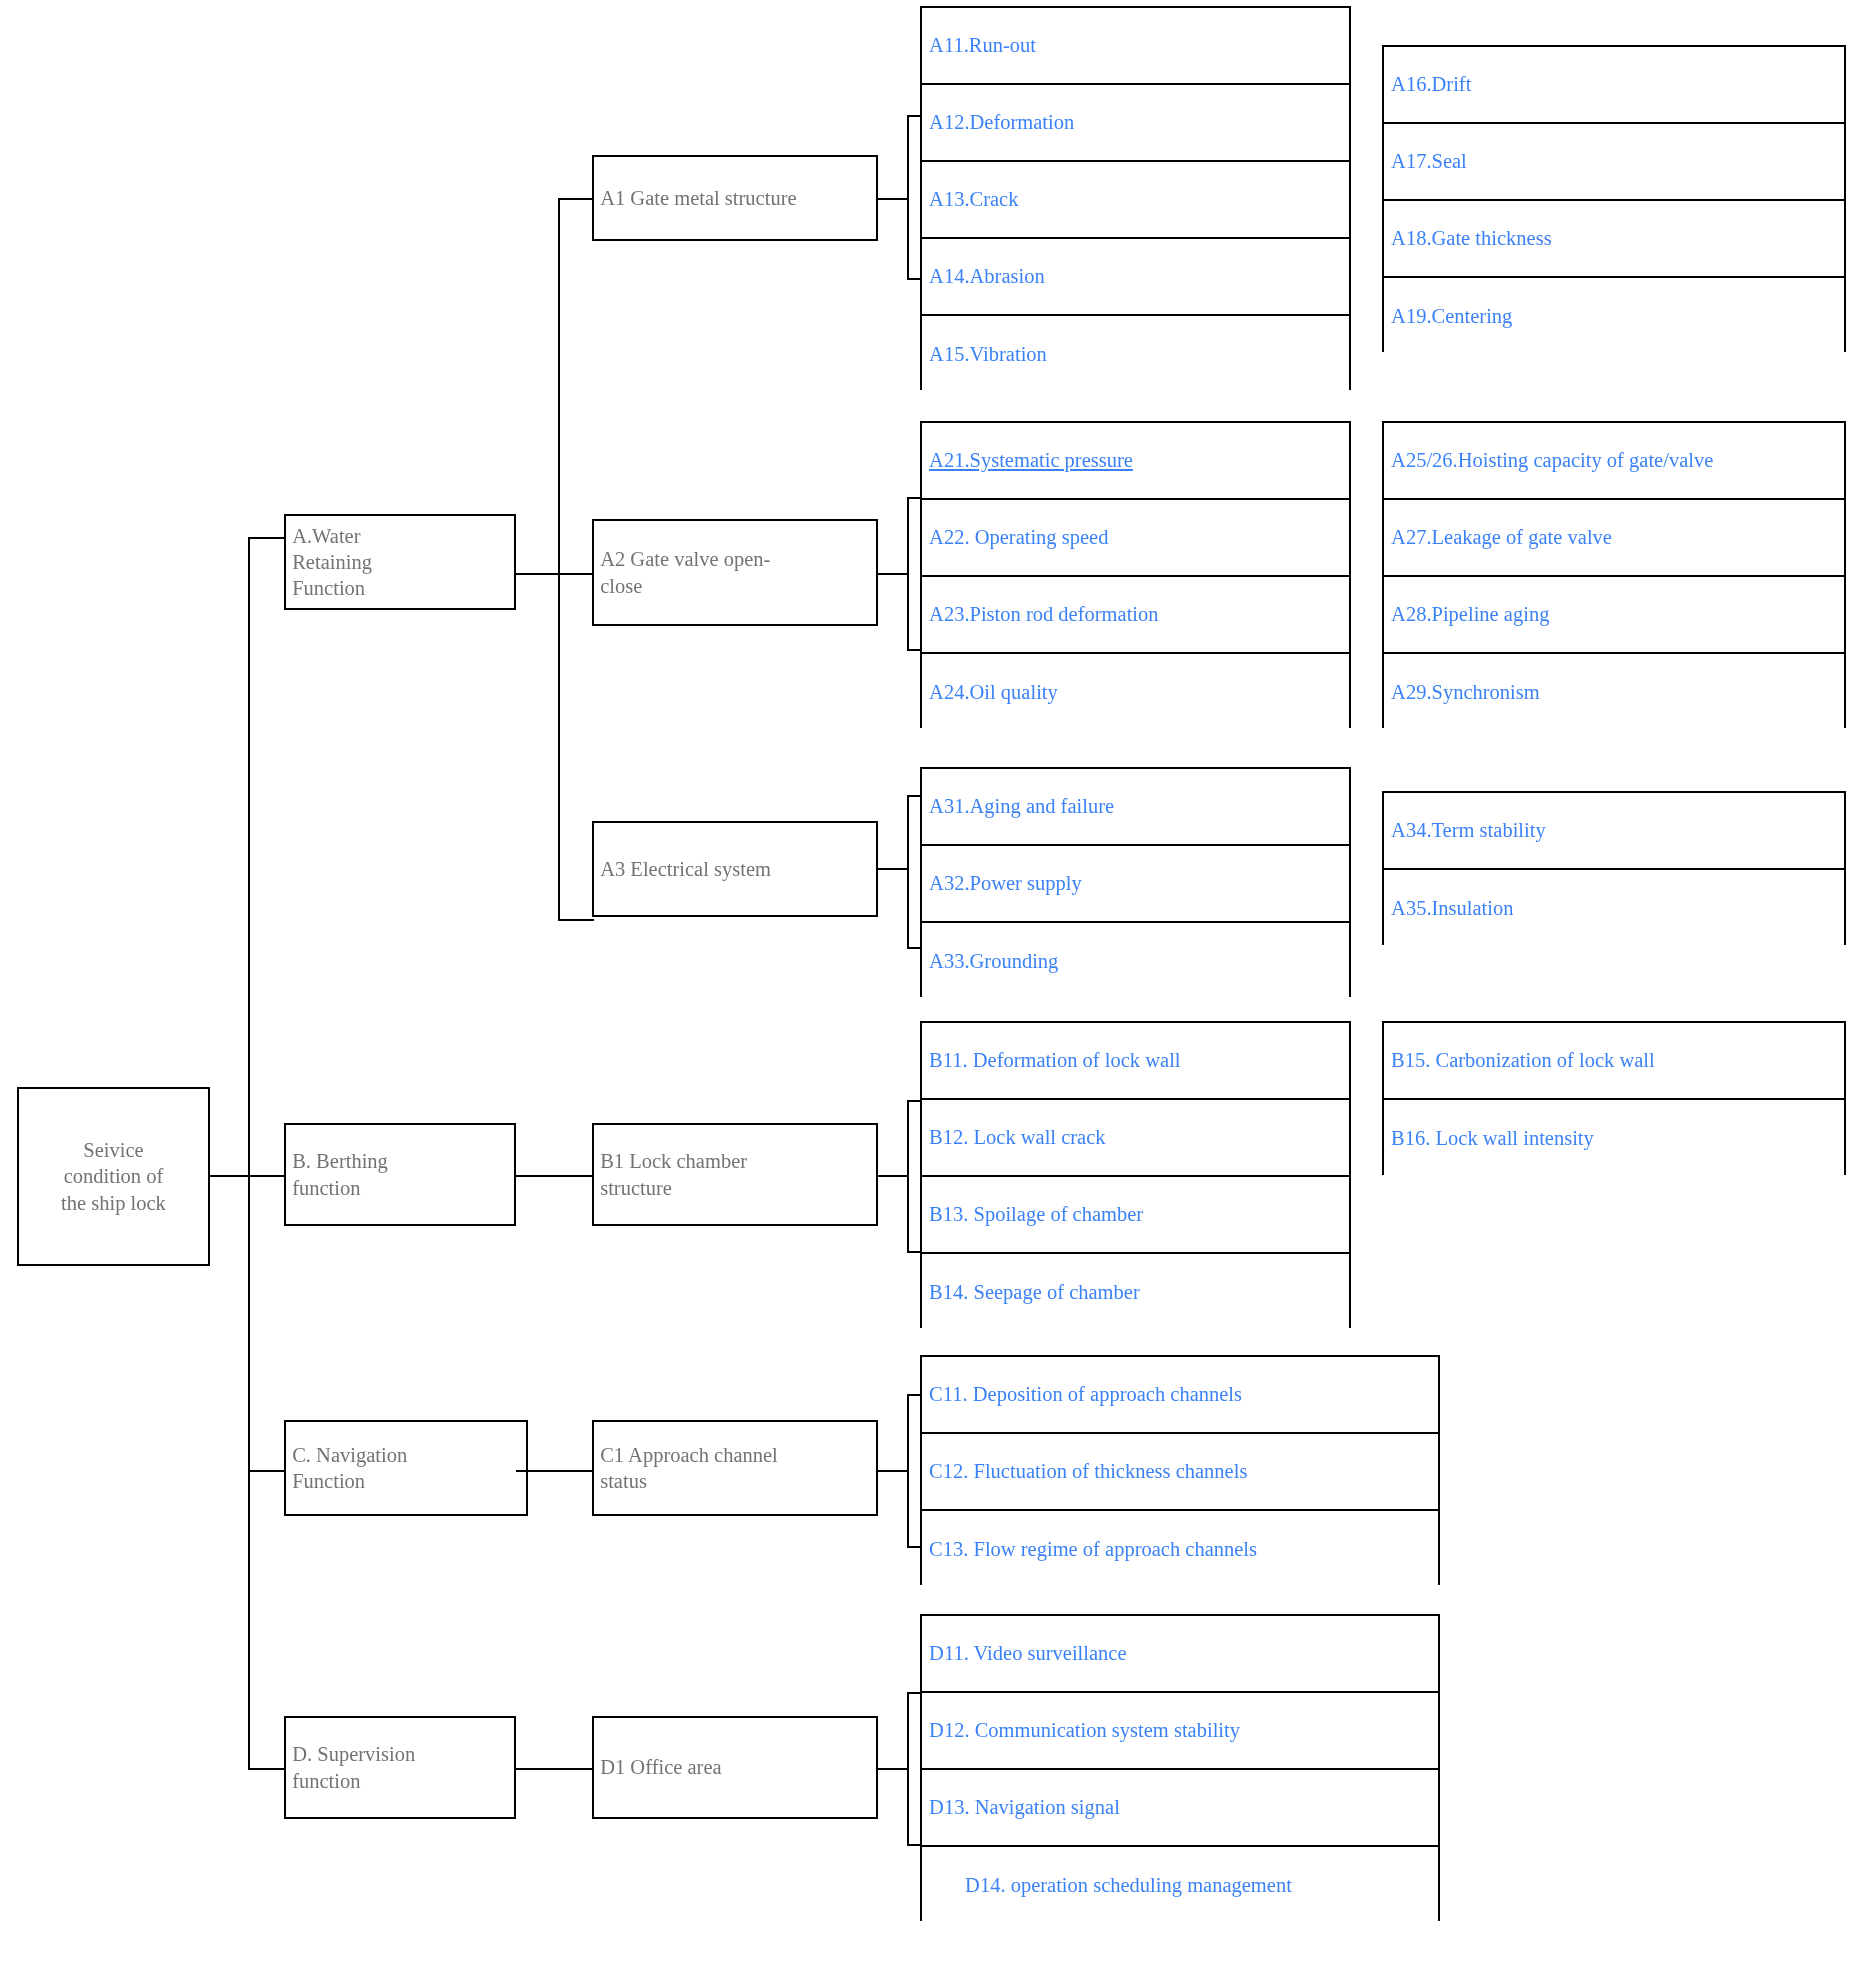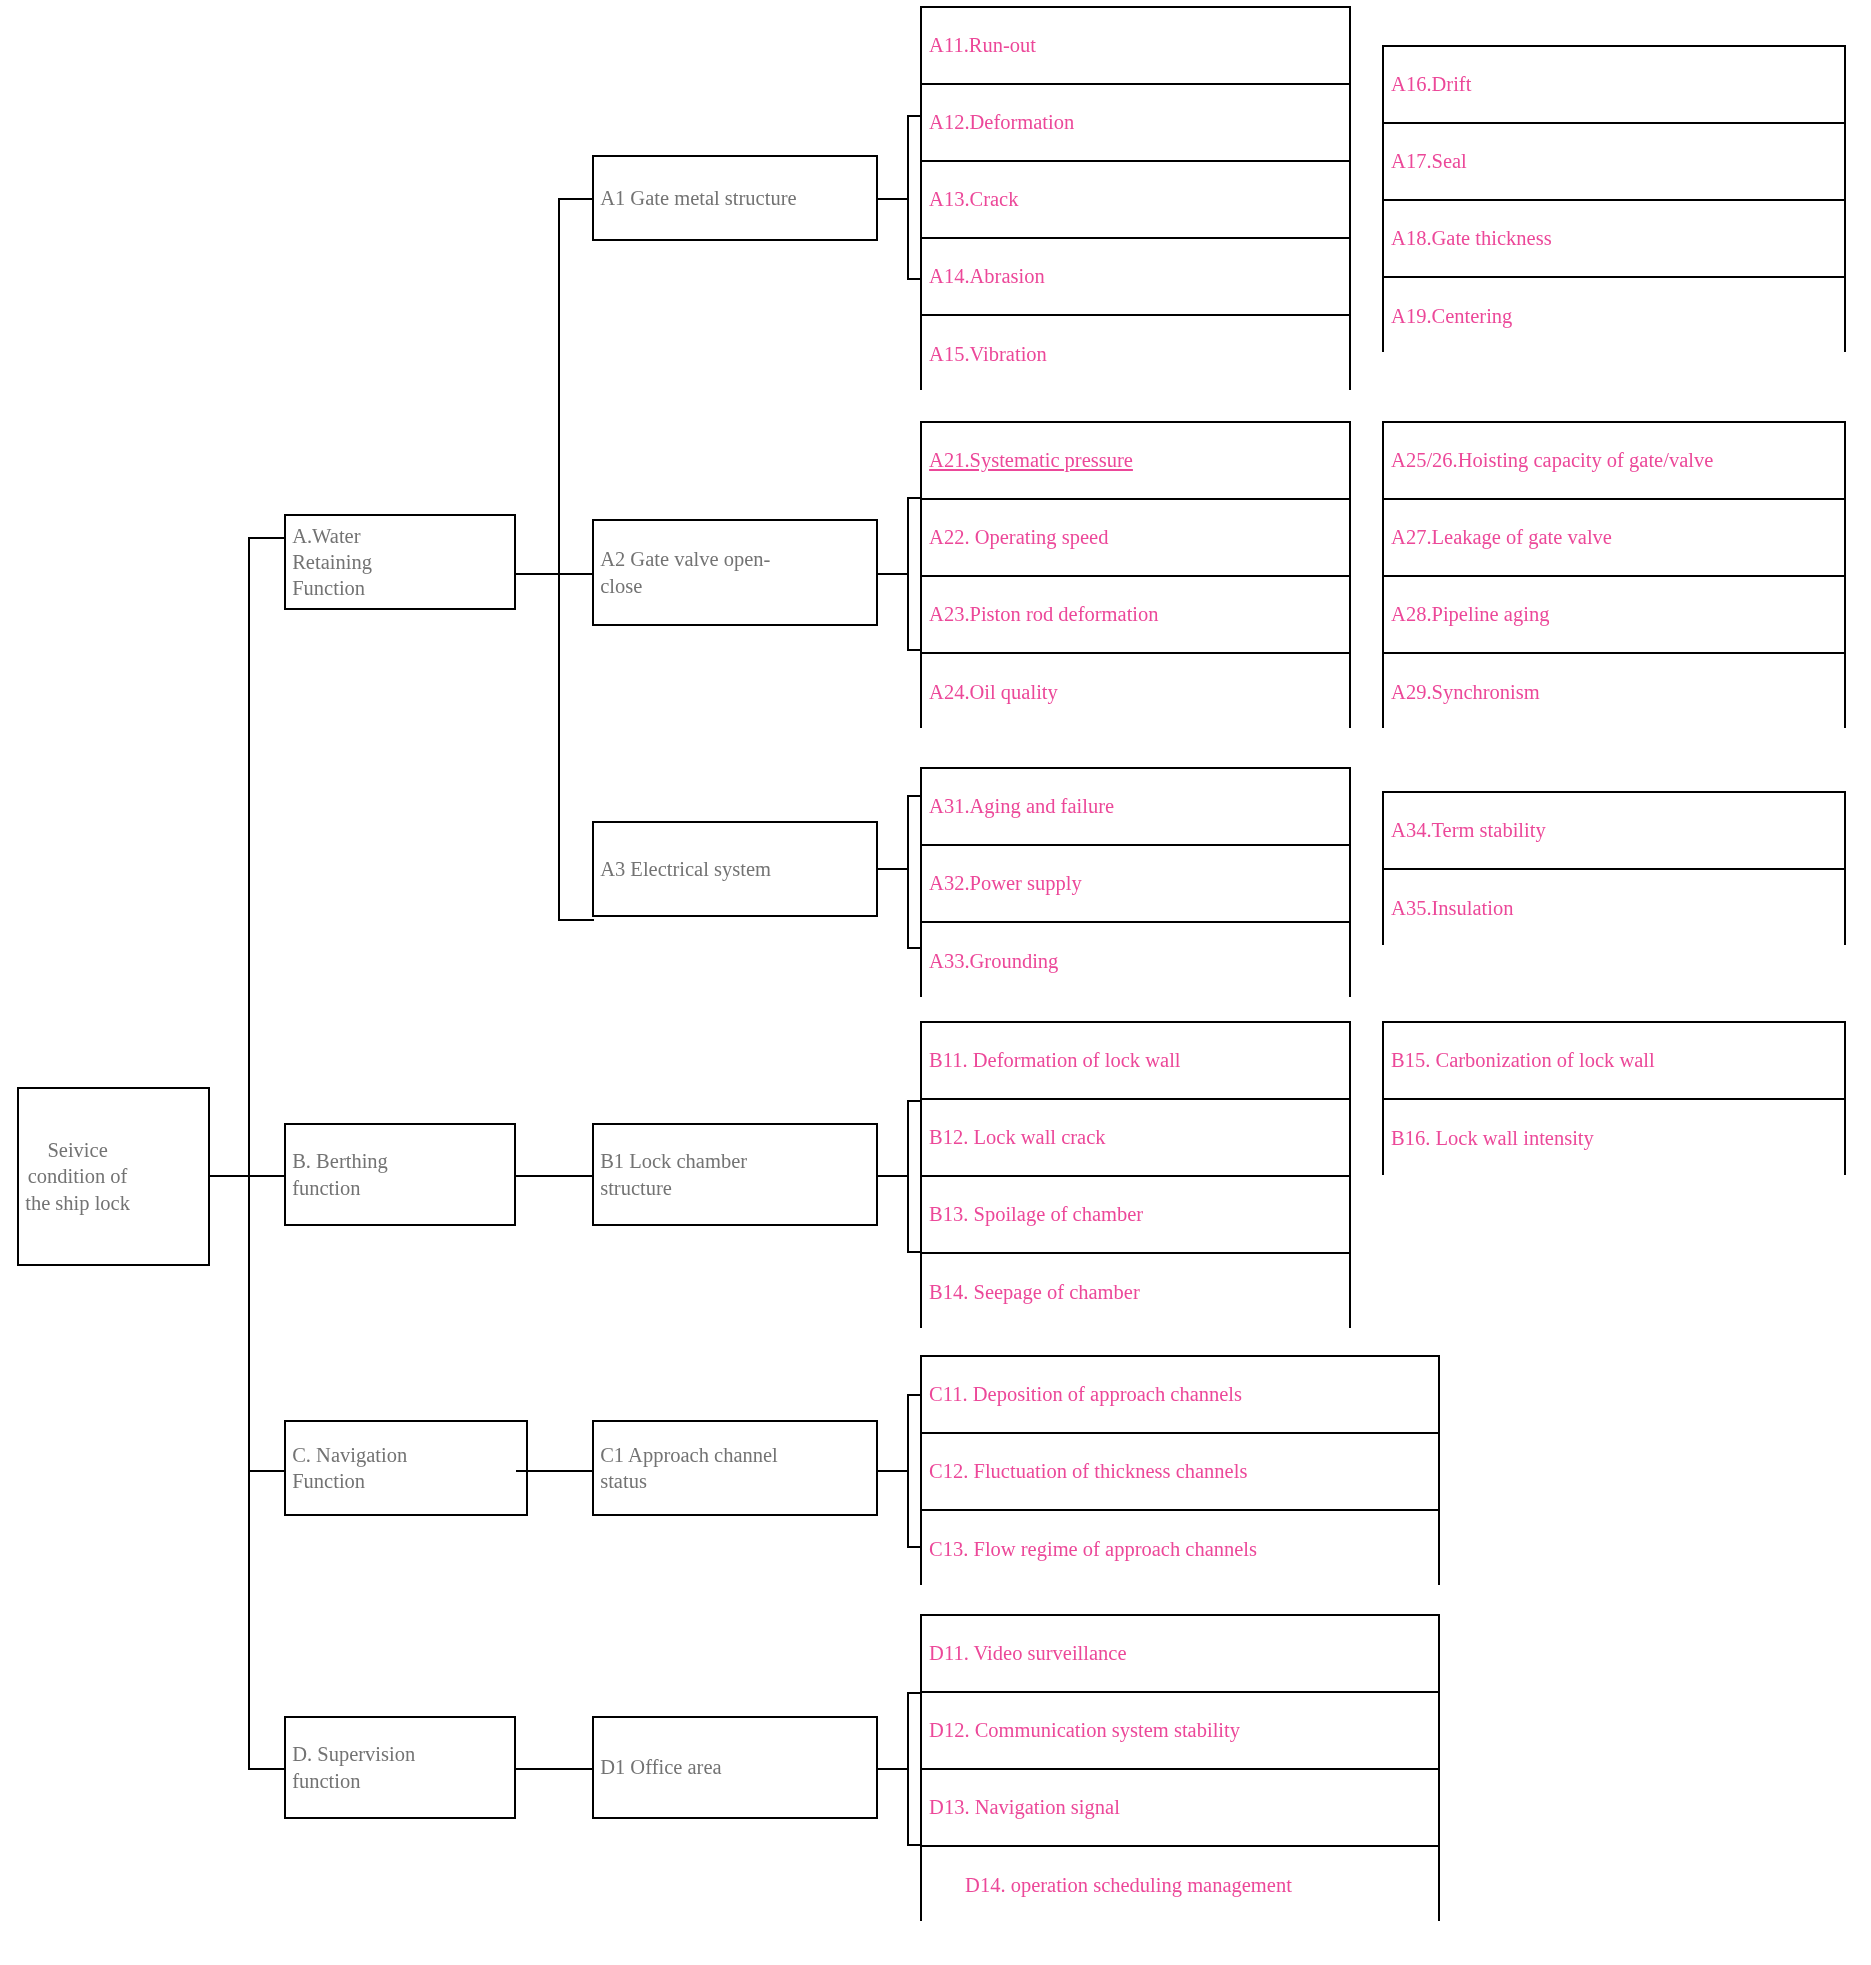--- a/index.html
+++ b/index.html
@@ -21,37 +21,37 @@
     align-items:center;
     color:#737373;
     font-size:20.5px;
     line-height:1.28;
   }
   .box .txt{
     display:block;
     padding:0 6.2px;
     white-space:pre-line;
   }
-  .box.center{text-align:center;}
+  .box.center{justify-content:center;text-align:center;}
   .box.left{justify-content:flex-start;text-align:left;}
 
   
   .stack{
     position:absolute;
     box-sizing:border-box;
     border:2.2px solid #000;
     background:#fff;
   }
   .stack .cell{
     box-sizing:border-box;
     border-bottom:2.2px solid #000;
     display:flex;
     align-items:center;
     font-size:20.5px;
-    color:#ec4899;
+    color:#3b82f6;
     background:#fff;
   }
   .stack .cell:last-child{border-bottom:none;}
   .stack .cell .txt{padding:0 7.1px;white-space:nowrap;}
 
   
   .ln{position:absolute;background:#000;}
   .h{height:2.2px;}
   .v{width:2.2px;}
 </style>

